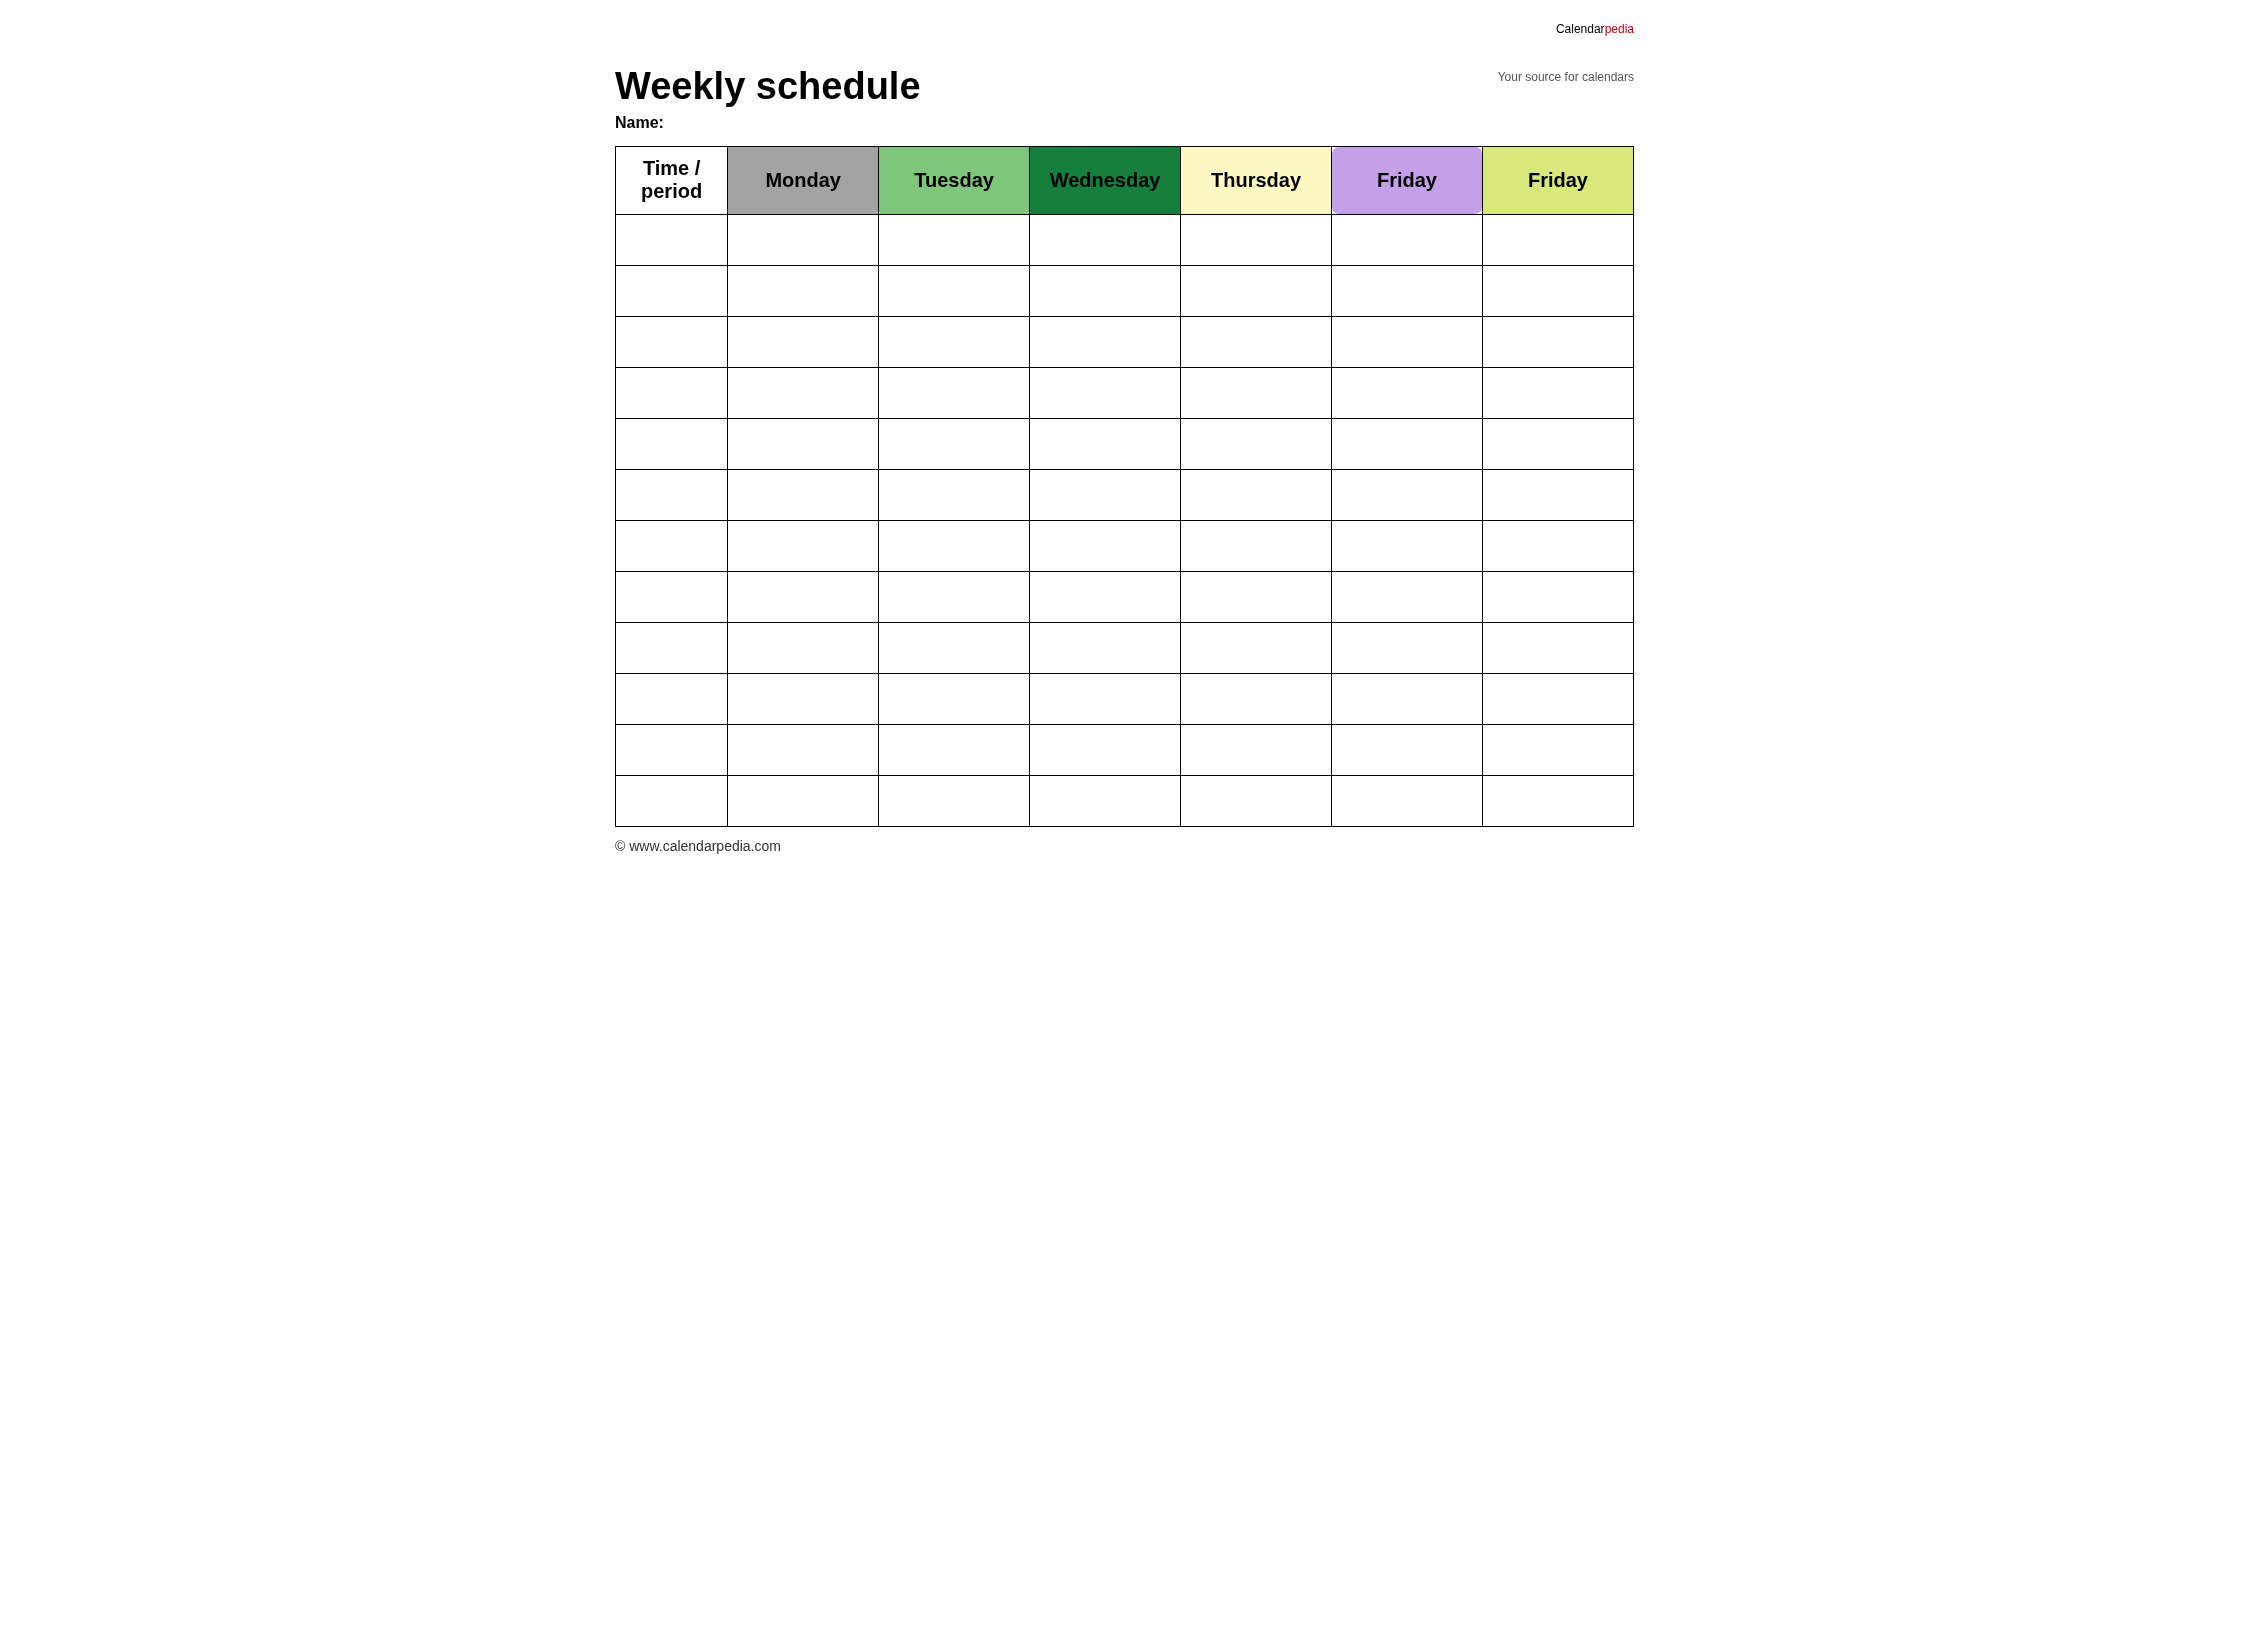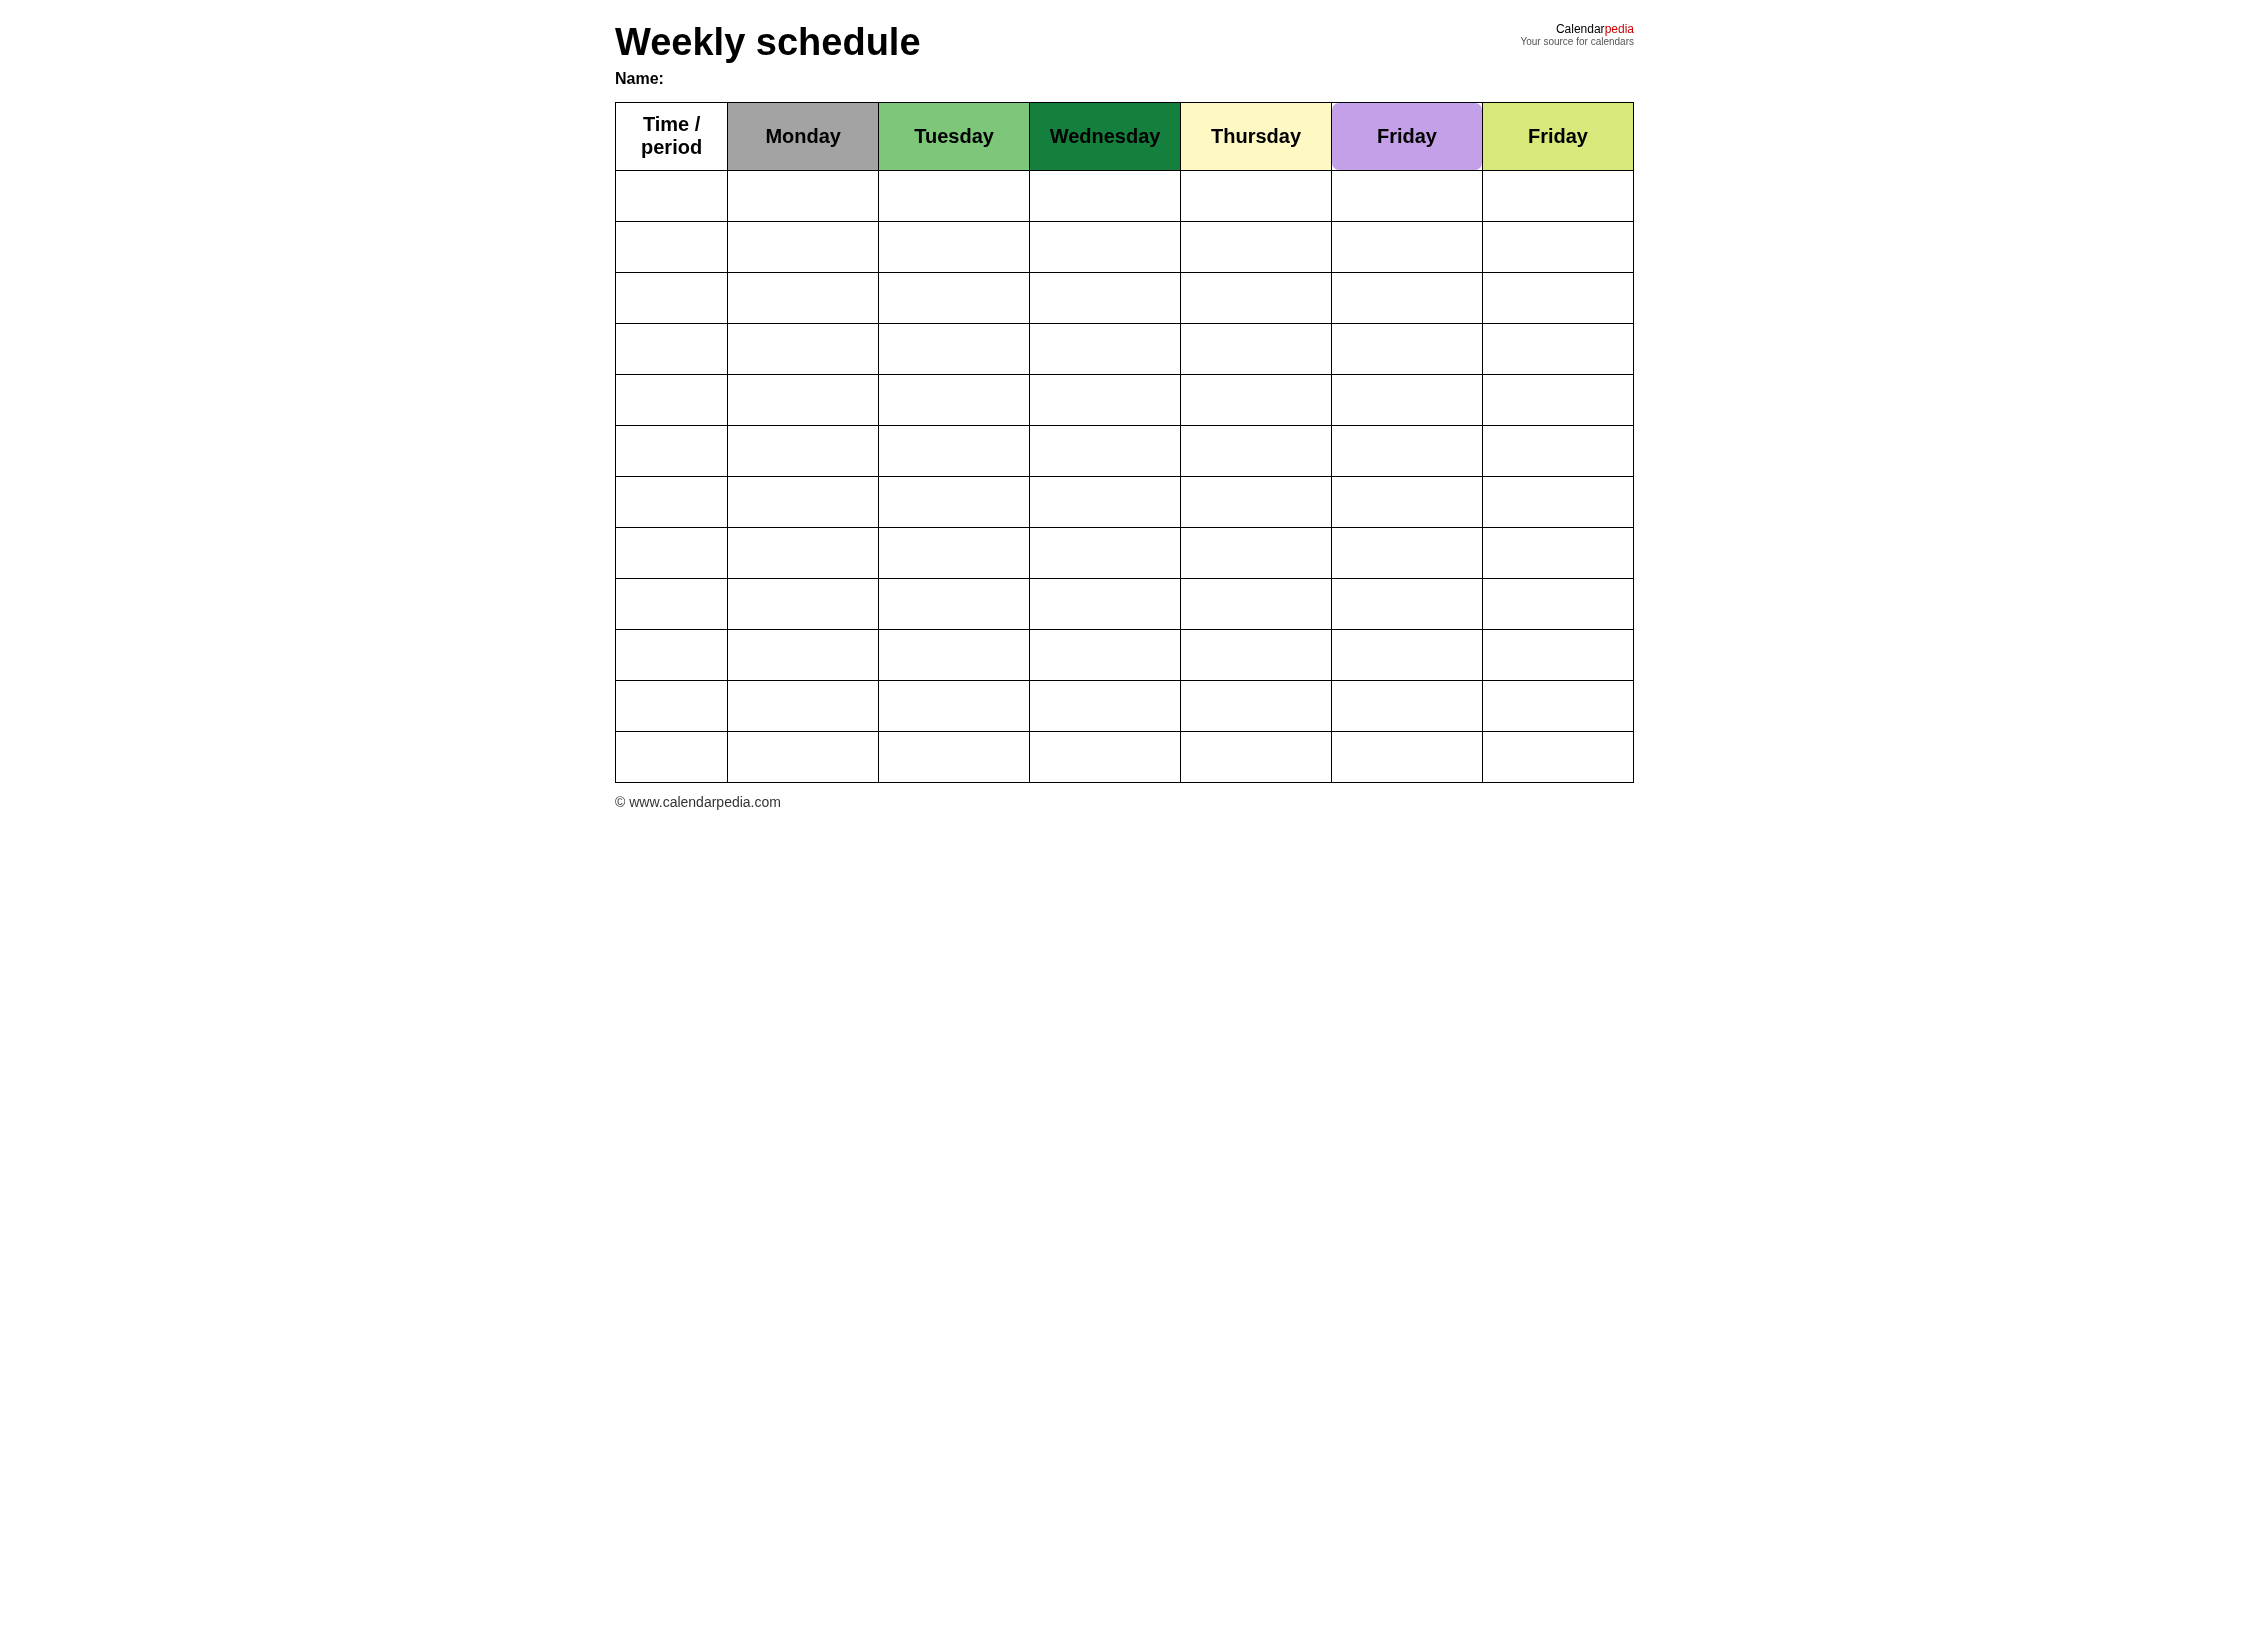--- a/index.html
+++ b/index.html
@@ -23,20 +23,21 @@
 
     .header {
       display: flex;
       justify-content: space-between;
       align-items: flex-start;
       margin-bottom: 7.3px;
     }
 
     .title-section {
       flex: 1;
+      margin-top: 44px;
     }
 
     .page-title {
       font-size: 38px;
       font-weight: bold;
       color: #000000;
       line-height: 1.1;
     }
 
     .name-label {
@@ -61,22 +62,23 @@
       color: #000000;
       font-weight: normal;
     }
 
     .logo-text .pedia {
       color: #cc0000;
       font-weight: normal;
     }
 
     .logo-subtitle {
-      font-size: 10px;
+      font-size: 12px;
       color: #555555;
+      margin-top: 34px;
     }
 
     .schedule-table {
       width: 100%;
       border-collapse: collapse;
       margin-top: 14.6px;
       border: 1.5px solid #000000;
     }
 
     .schedule-table th,

